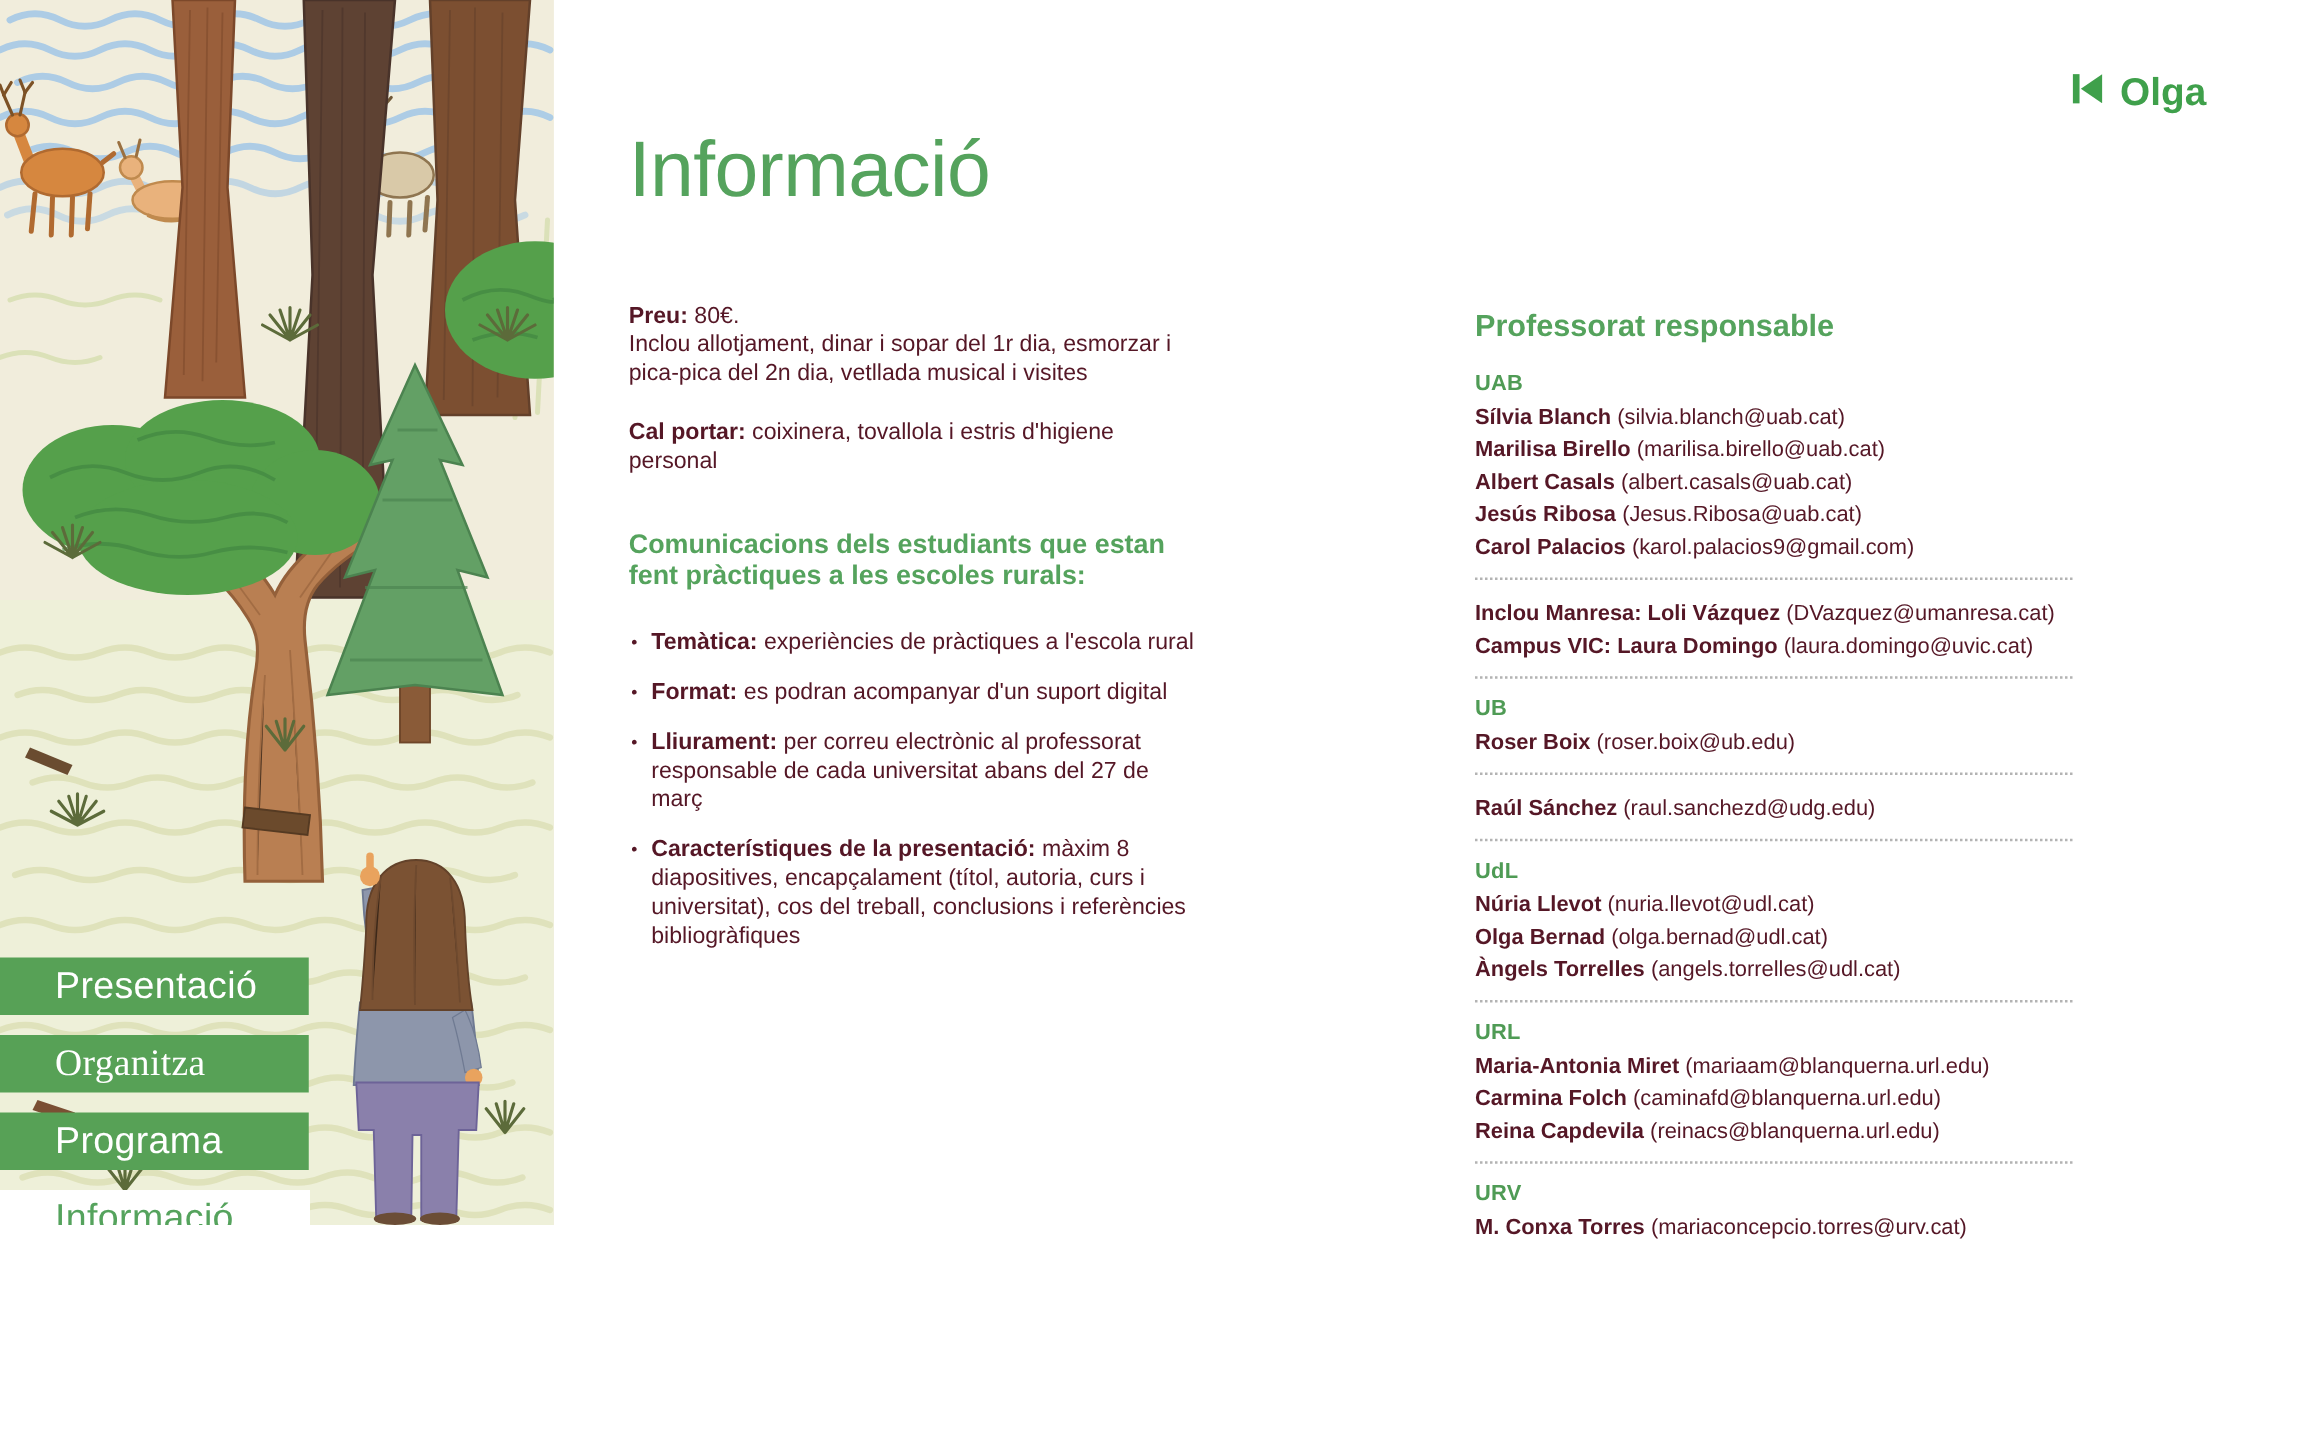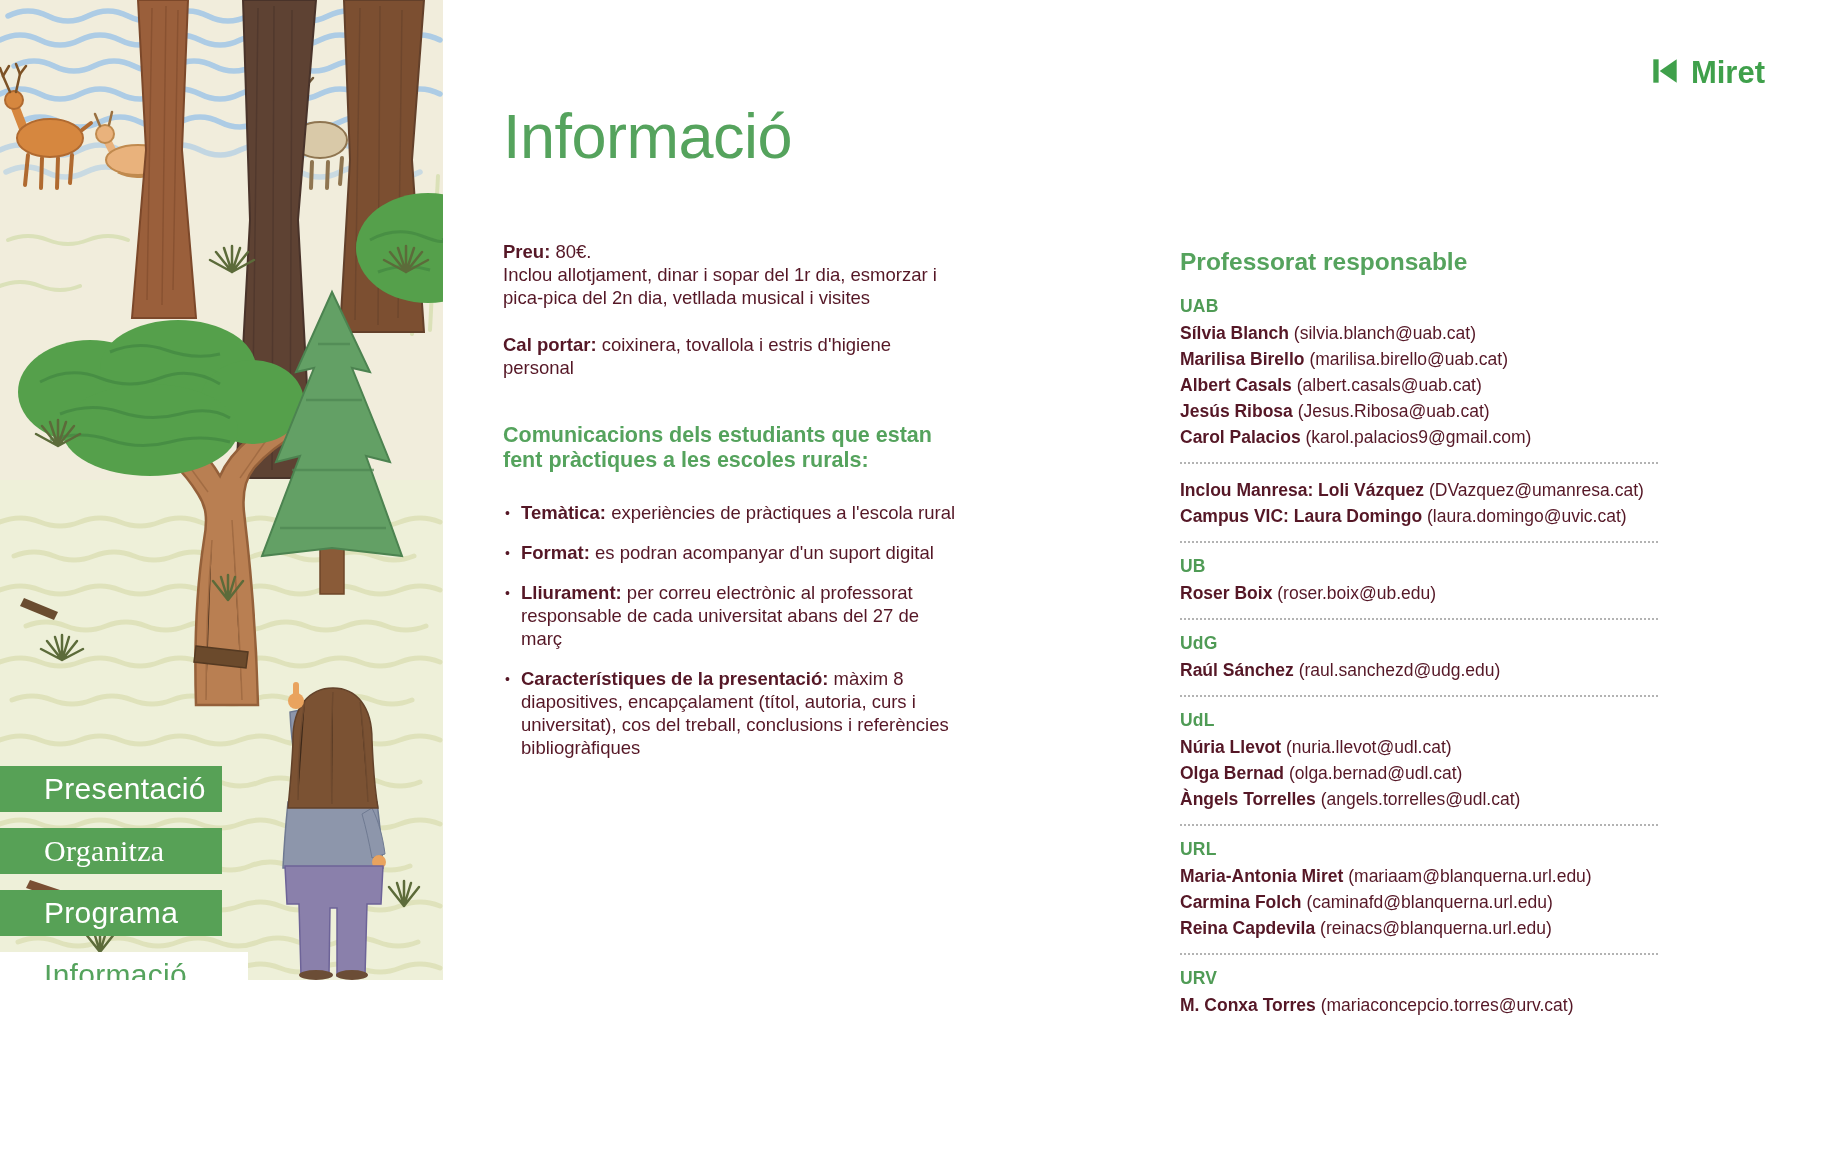--- a/index.html
+++ b/index.html
@@ -2,21 +2,21 @@
 <html><head>
 <meta charset="utf-8">
 <style>
   html,body{margin:0;padding:0;background:#fff;}
   .stage{position:relative;width:1848px;height:1158px;background:#fff;overflow:hidden;
          font-family:"Liberation Sans",sans-serif;}
   
   .art-panel{position:absolute;left:0;top:0;width:443px;height:980px;overflow:hidden;background:#f1eddc;}
   .art-panel svg{display:block;}
   
-  .nav-item{position:absolute;left:0;width:222px;height:46px;background:#57a156;color:#ffffff;
+  .nav-item{position:absolute;left:0;width:247px;height:46px;background:#57a156;color:#ffffff;
             display:flex;align-items:center;padding-left:44px;box-sizing:border-box;
             font-size:30px;font-weight:500;letter-spacing:.3px;cursor:pointer;}
   .nav-item:nth-child(1){top:766px;}
   .nav-item:nth-child(2){top:828px;font-family:Liberation Serif, serif;}
   .nav-item:nth-child(3){top:890px;}
   .nav-item:nth-child(4){top:952px;}
   .nav-item.active{background:#ffffff;color:#55a35d;width:248px;}
   
   .inici{position:absolute;top:54px;right:83px;display:flex;align-items:center;gap:9px;
          color:#3fa04b;cursor:pointer;}
@@ -251,21 +251,21 @@
       </nav>
   </div>
 
   <div class="inici">
     <span>
       <svg width="34" height="34" viewBox="0 0 32 32">
         <rect x="5" y="5" width="5" height="22" fill="#3fa04b"></rect>
         <polygon points="27,5 11,16 27,27" fill="#3fa04b"></polygon>
       </svg>
     </span>
-    <span class="lbl">Miret</span>
+    <span class="lbl">Olga</span>
   </div>
 
   <h1 class="page-title">Informació</h1>
 
   <section class="col-left">
     <p>
       <span class="bold">Preu:</span><span> 80€.</span>
     </p>
     <p>Inclou allotjament, dinar i sopar del 1r dia, esmorzar i pica-pica del 2n dia, vetllada musical i visites</p>
     <p class="mt">
@@ -289,21 +289,20 @@
         <div class="member"><span class="m-name">Albert Casals</span> <span>(albert.casals@uab.cat)</span></div>
         <div class="member"><span class="m-name">Jesús Ribosa</span> <span>(Jesus.Ribosa@uab.cat)</span></div>
         <div class="member"><span class="m-name">Carol Palacios</span> <span>(karol.palacios9@gmail.com)</span></div>
         <hr class="dotted">
         <div class="member"><span class="m-name">Inclou Manresa: Loli Vázquez</span> <span>(DVazquez@umanresa.cat)</span></div>
         <div class="member"><span class="m-name">Campus VIC: Laura Domingo</span> <span>(laura.domingo@uvic.cat)</span></div>
         <hr class="dotted">
         <div class="group-label">UB</div>
         <div class="member"><span class="m-name">Roser Boix</span> <span>(roser.boix@ub.edu)</span></div>
         <hr class="dotted">
-        <div class="group-label">UdG</div>
         <div class="member"><span class="m-name">Raúl Sánchez</span> <span>(raul.sanchezd@udg.edu)</span></div>
         <hr class="dotted">
         <div class="group-label">UdL</div>
         <div class="member"><span class="m-name">Núria Llevot</span> <span>(nuria.llevot@udl.cat)</span></div>
         <div class="member"><span class="m-name">Olga Bernad</span> <span>(olga.bernad@udl.cat)</span></div>
         <div class="member"><span class="m-name">Àngels Torrelles</span> <span>(angels.torrelles@udl.cat)</span></div>
         <hr class="dotted">
         <div class="group-label">URL</div>
         <div class="member"><span class="m-name">Maria-Antonia Miret</span> <span>(mariaam@blanquerna.url.edu)</span></div>
         <div class="member"><span class="m-name">Carmina Folch</span> <span>(caminafd@blanquerna.url.edu)</span></div>

